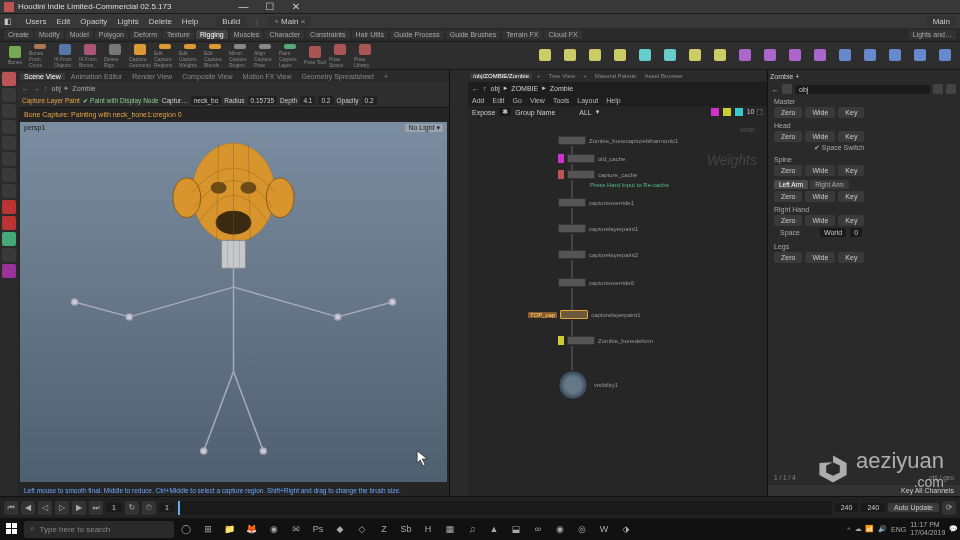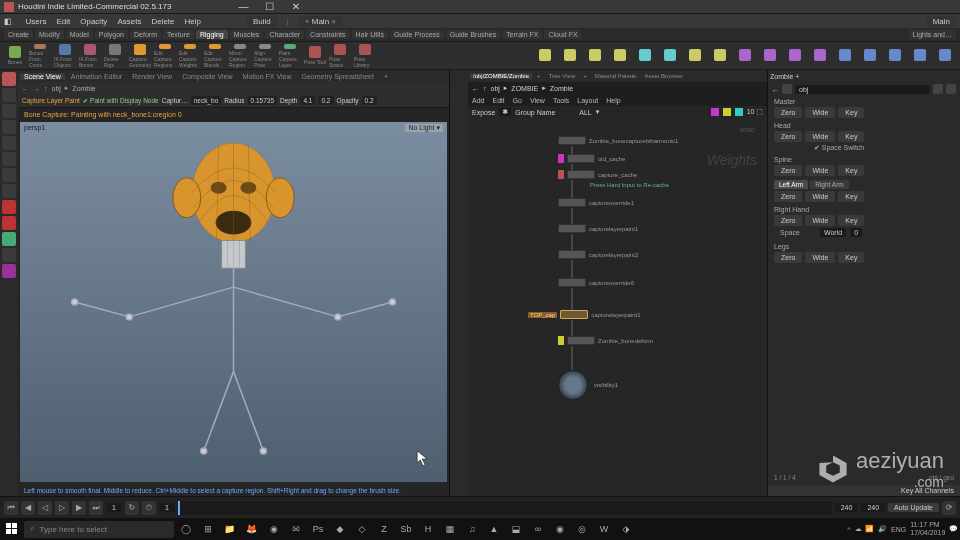--- a/index.html
+++ b/index.html
@@ -116,24 +116,24 @@
     <span>☐</span>
     <span>✕</span>
   </div>
 </div>
 
 <div class="menubar">
   <span class="droptarget">◧</span>
   <span>Users</span>
   <span>Edit</span>
   <span>Opacity</span>
-  <span>Assets</span>
+  <span>Lights</span>
   <span>Delete</span>
   <span>Help</span>
-  <span style="margin-left:36px;background:#333;padding:1px 6px;border-radius:2px;">Build</span>
+  <span style="margin-left:8px;background:#333;padding:1px 6px;border-radius:2px;">Build</span>
   <span style="color:#666">|</span>
   <span style="background:#333;padding:1px 6px;border-radius:2px;color:#6a9;">+ <span>Main</span> ×</span>
   <span style="margin-left:auto;background:#333;padding:1px 6px;border-radius:2px;">Main</span>
 </div>
 
 <div class="shelf-tabs">
   <span class="tab">Create</span>
   <span class="tab">Modify</span>
   <span class="tab">Model</span>
   <span class="tab">Polygon</span>
@@ -598,21 +598,21 @@
   <div class="start">
     <svg width="12" height="12" viewBox="0 0 12 12">
         <rect width="5" height="5" fill="#fff"></rect>
         <rect x="6" width="5" height="5" fill="#fff"></rect>
         <rect y="6" width="5" height="5" fill="#fff"></rect>
         <rect x="6" y="6" width="5" height="5" fill="#fff"></rect>
       </svg>
   </div>
   <div class="search">
     <span>⌕</span>
-    <span>Type here to select</span>
+    <span>Type here to search</span>
   </div>
   <div class="tb">◯</div>
   <div class="tb">⊞</div>
   <div class="tb">📁</div>
   <div class="tb">🦊</div>
   <div class="tb">◉</div>
   <div class="tb">✉</div>
   <div class="tb">Ps</div>
   <div class="tb">◆</div>
   <div class="tb">◇</div>

